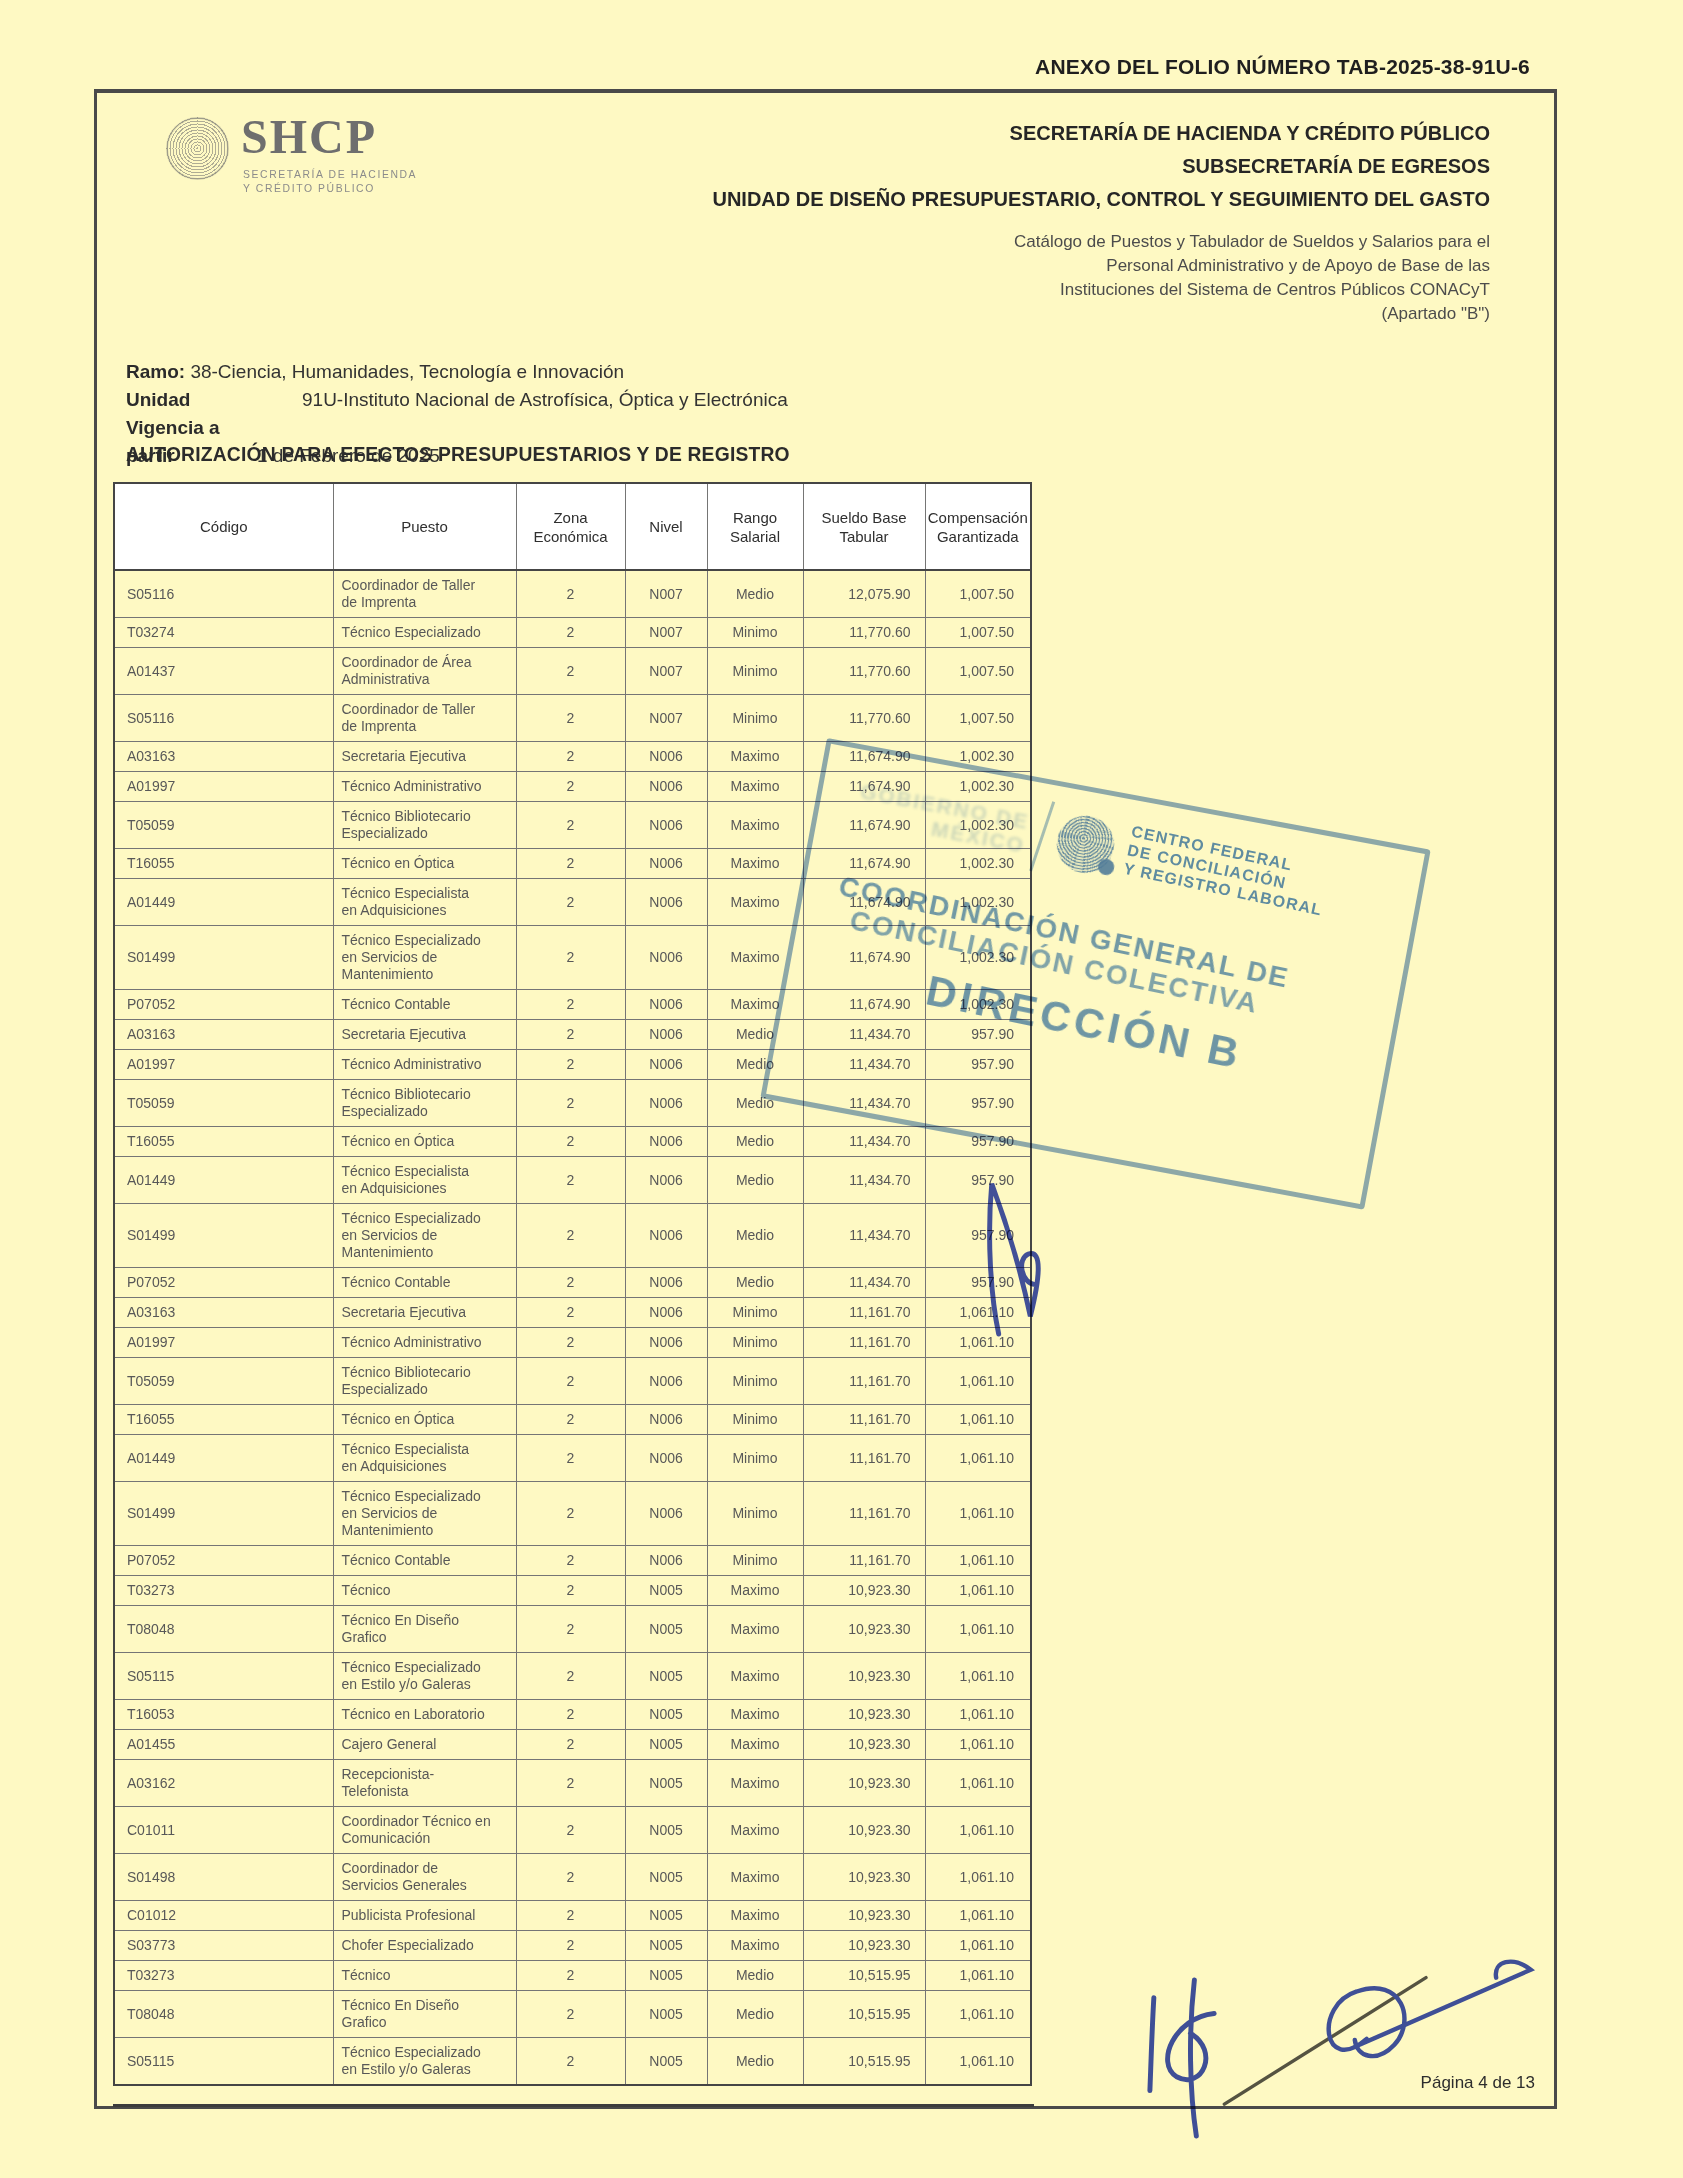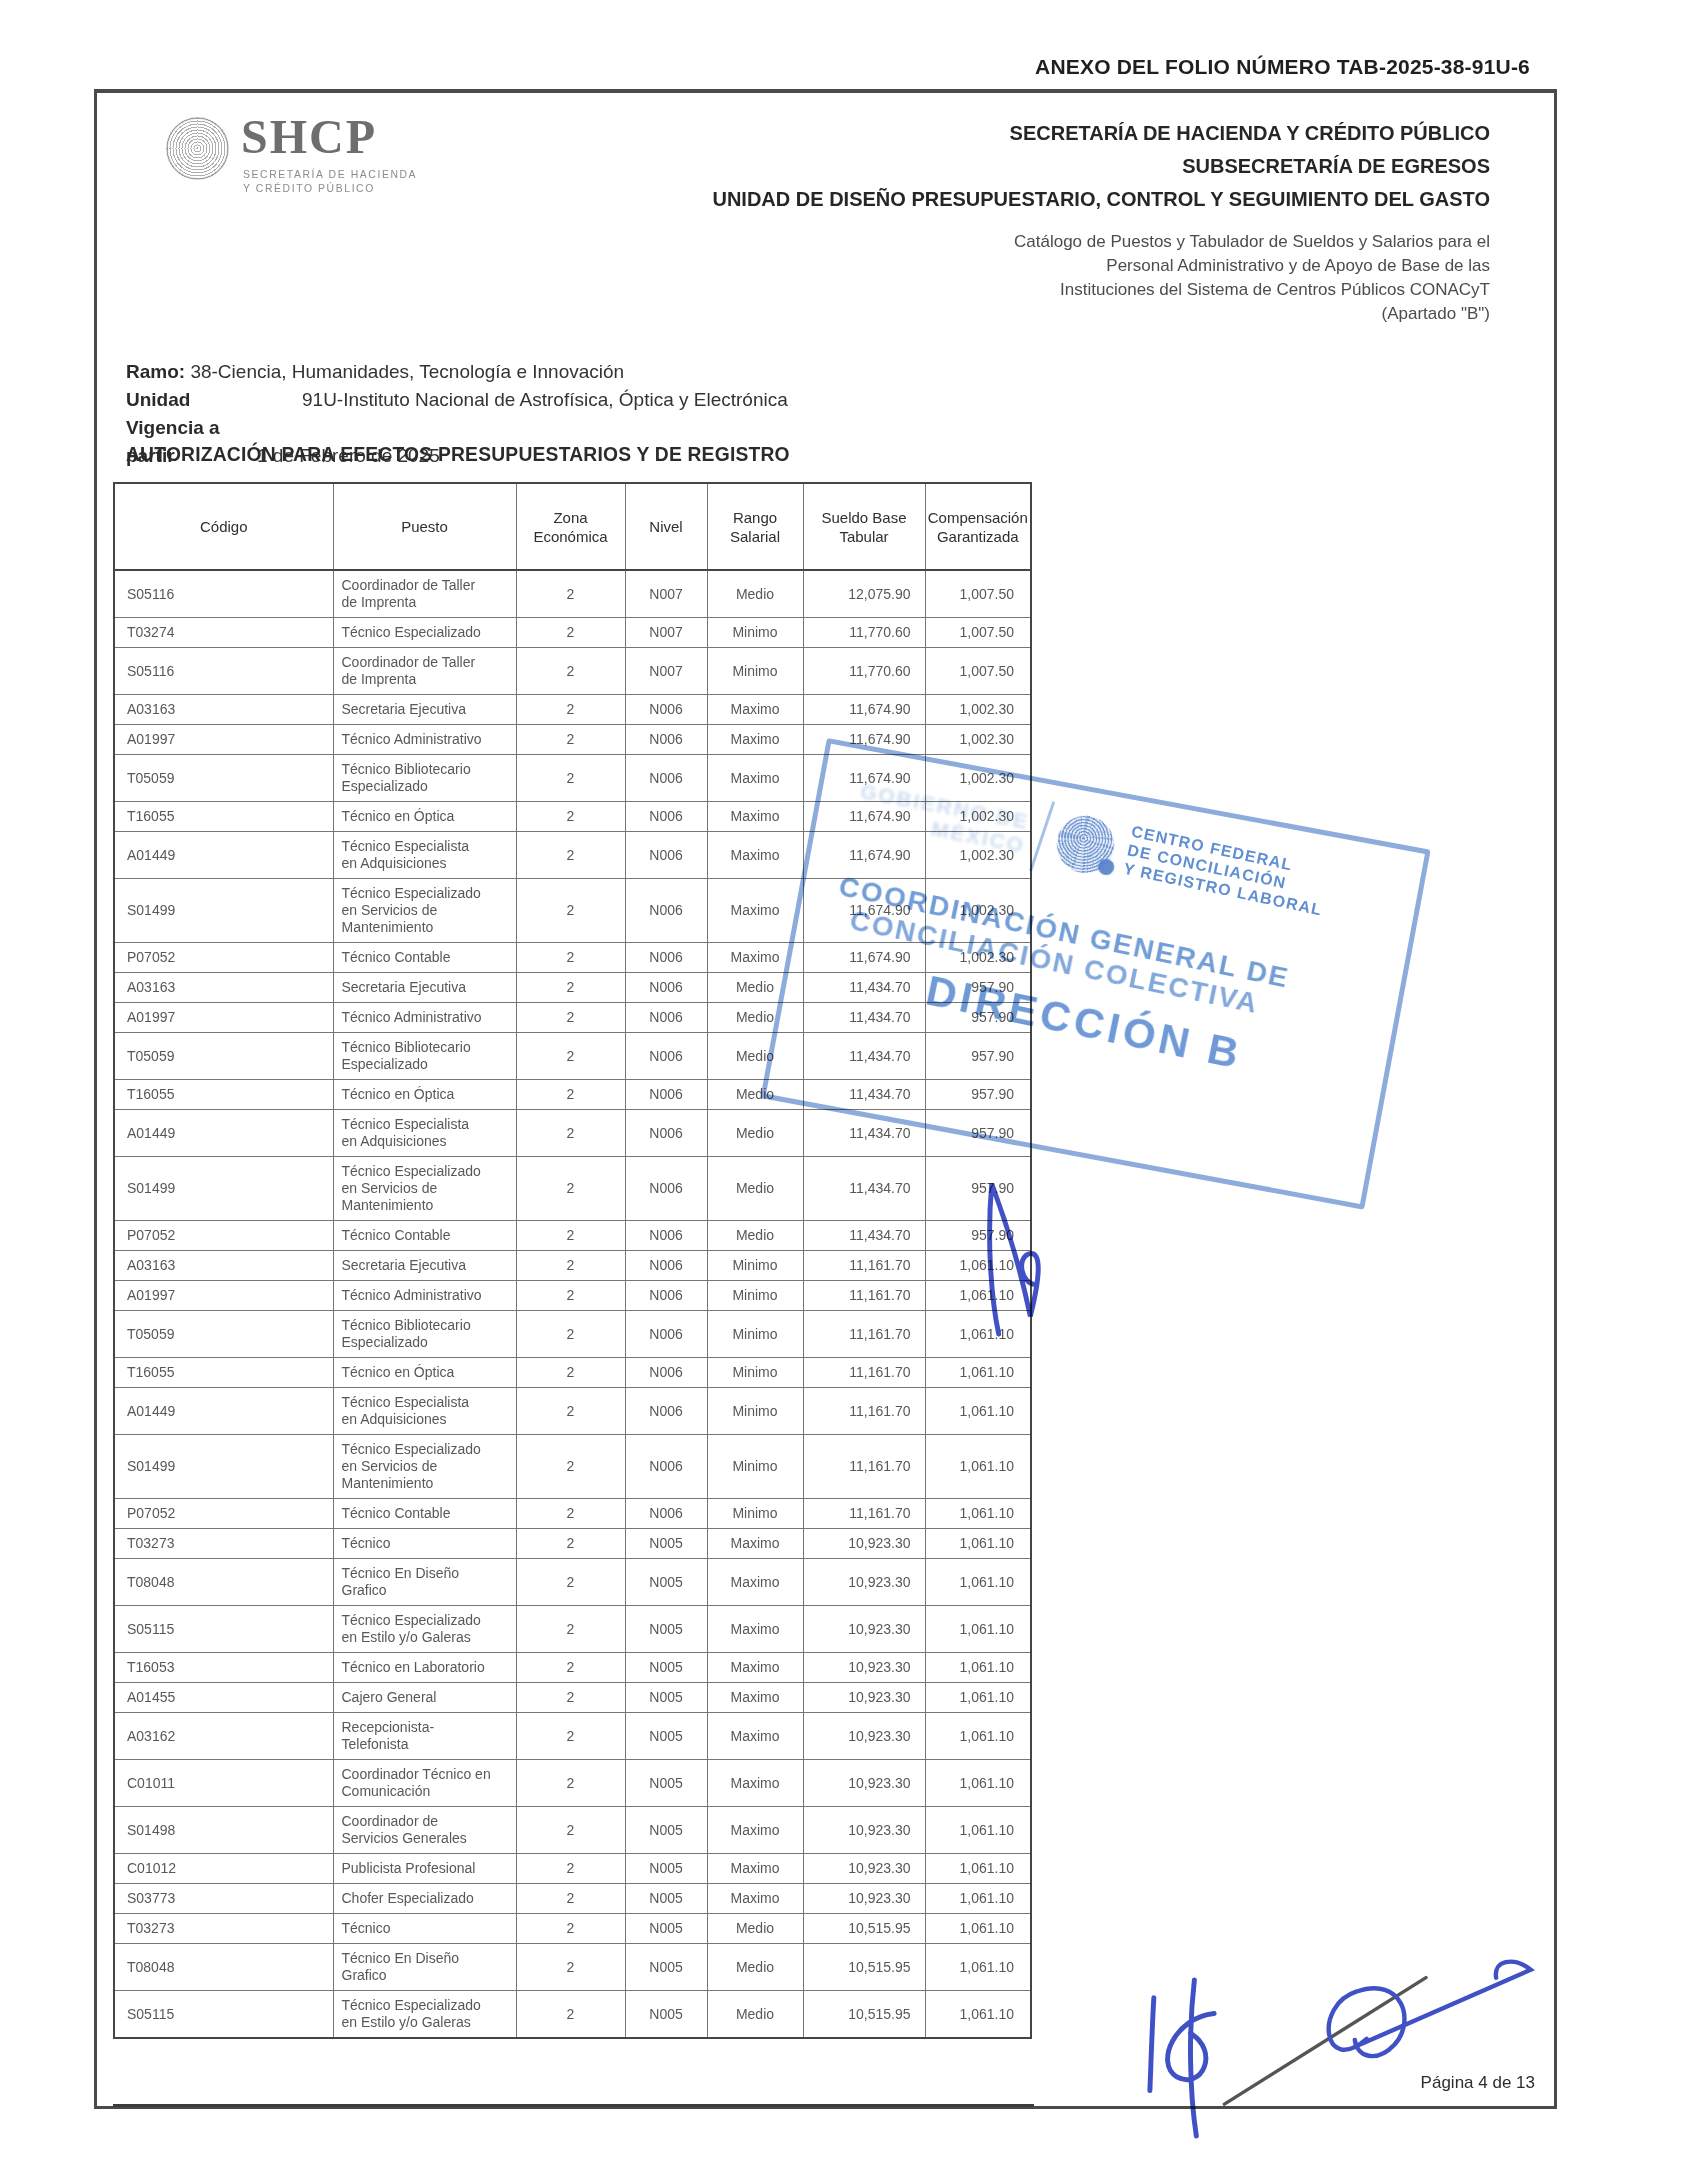--- a/index.html
+++ b/index.html
@@ -1,16 +1,16 @@
 <!DOCTYPE html>
 <html><head>
 <meta charset="utf-8">
 <style>
   html,body{margin:0;padding:0;background:#e8e8e6;}
-  #page{position:relative;width:1683px;height:2178px;background:#ffffff;overflow:hidden;
+  #page{position:relative;width:1683px;height:2178px;background:#fef9c3;overflow:hidden;
         font-family:"Liberation Sans","DejaVu Sans",sans-serif;color:#2e2e2e;}
 
   
   .anexo{position:absolute;top:55px;left:0;width:1530px;text-align:right;
          font-size:21px;font-weight:bold;letter-spacing:0.2px;color:#1f1f1f;}
 
   
   .frame{position:absolute;left:94px;top:89px;width:1463px;height:2020px;
          border:3px solid #4a4a4a;border-top-width:4px;box-sizing:border-box;}
 
@@ -155,20 +155,30 @@
           <tr>
             <td class="col0">T03274</td>
             <td class="col1">Técnico Especializado</td>
             <td class="col2">2</td>
             <td class="col3">N007</td>
             <td class="col4">Minimo</td>
             <td class="col5">11,770.60</td>
             <td class="col6">1,007.50</td>
           </tr>
           <tr>
+            <td class="col0">A01437</td>
+            <td class="col1">Coordinador de Área
+Administrativa</td>
+            <td class="col2">2</td>
+            <td class="col3">N007</td>
+            <td class="col4">Minimo</td>
+            <td class="col5">11,770.60</td>
+            <td class="col6">1,007.50</td>
+          </tr>
+          <tr>
             <td class="col0">S05116</td>
             <td class="col1">Coordinador de Taller
 de Imprenta</td>
             <td class="col2">2</td>
             <td class="col3">N007</td>
             <td class="col4">Minimo</td>
             <td class="col5">11,770.60</td>
             <td class="col6">1,007.50</td>
           </tr>
           <tr>

